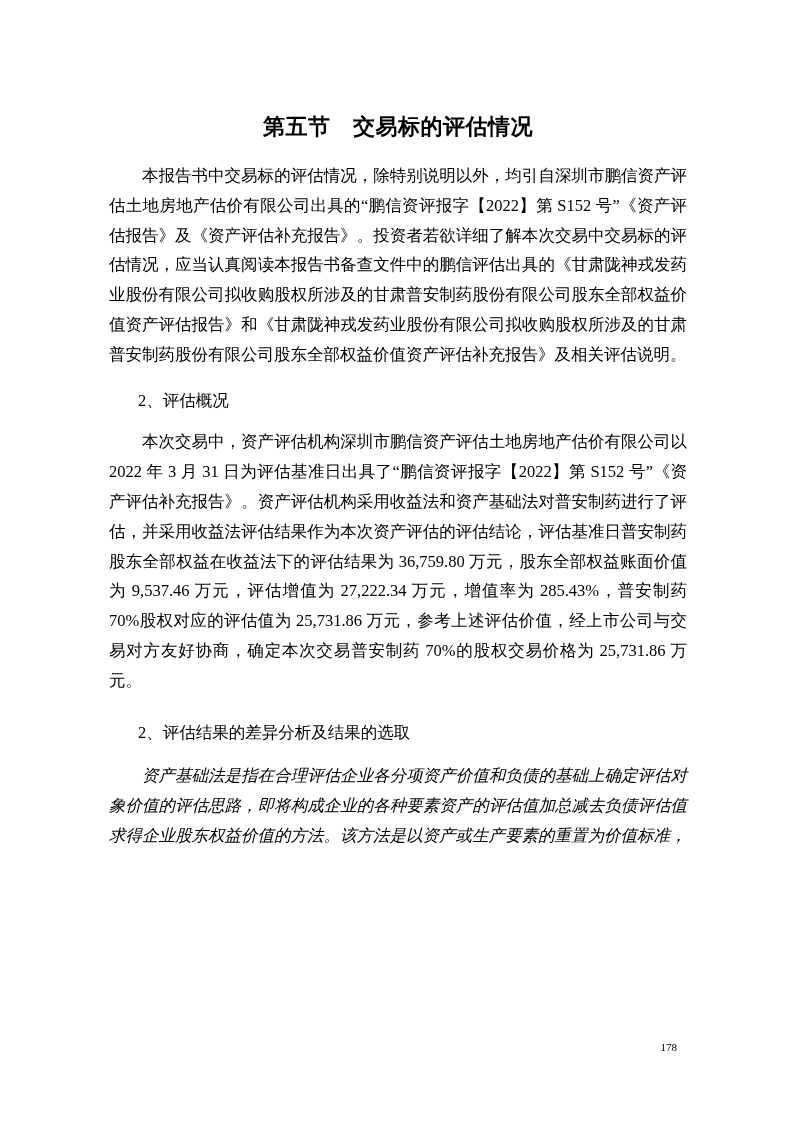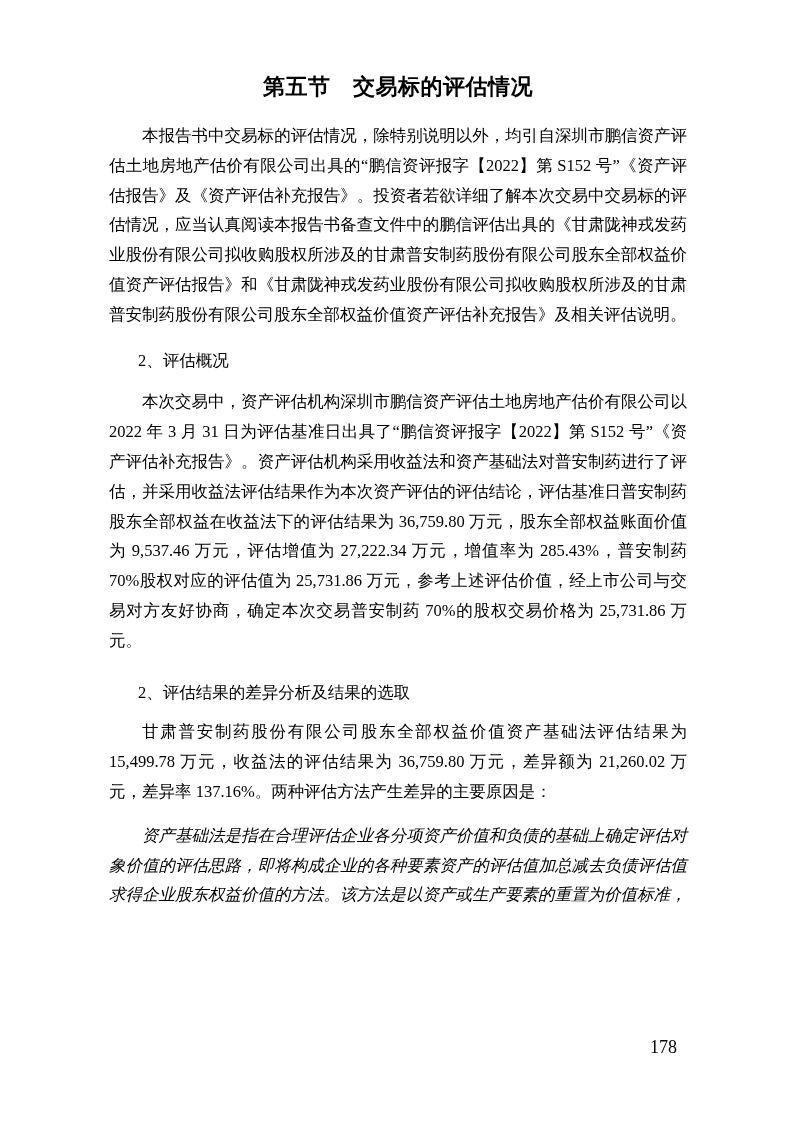--- a/index.html
+++ b/index.html
@@ -16,21 +16,21 @@
 
   .content {
     position: absolute;
     left: 105px;
     top: 0;
     width: 586px;
   }
 
   .doc-title {
     margin: 0;
-    padding-top: 70px;
+    padding-top: 110px;
     text-align: center;
     font-family: "Liberation Sans", "DejaVu Sans", sans-serif;
     font-weight: bold;
     font-size: 22px;
     line-height: 34px;
     letter-spacing: 0.5px;
   }
 
   .para {
     margin: 4px;
@@ -72,21 +72,21 @@
 
   .p-body1 { margin-top: 12px; }
   .h3-2    { margin-top: 22px; }
   .p-body2 { margin-top: 10px; }
   .p-body3 { margin-top: 14px; font-style: italic; }
 
   .page-number {
     position: absolute;
     top: 1038px;
     right: 116px;
-    font-size: 18px;
+    font-size: 11px;
     line-height: 18px;
   }
 </style>
 </head>
 <body>
 
 <div class="page">
   <div class="content">
 
     <h1 class="doc-title">第五节　交易标的评估情况</h1>
@@ -94,20 +94,19 @@
     <p class="para p-intro">本报告书中交易标的评估情况，除特别说明以外，均引自深圳市鹏信资产评估土地房地产估价有限公司出具的“鹏信资评报字【2022】第 S152 号”《资产评估报告》及《资产评估补充报告》。投资者若欲详细了解本次交易中交易标的评估情况，应当认真阅读本报告书备查文件中的鹏信评估出具的《甘肃陇神戎发药业股份有限公司拟收购股权所涉及的甘肃普安制药股份有限公司股东全部权益价值资产评估报告》和《甘肃陇神戎发药业股份有限公司拟收购股权所涉及的甘肃普安制药股份有限公司股东全部权益价值资产评估补充报告》及相关评估说明。</p>
 
 
 
     <p class="h3">2、评估概况</p>
 
     <p class="para p-body1">本次交易中，资产评估机构深圳市鹏信资产评估土地房地产估价有限公司以 2022 年 3 月 31 日为评估基准日出具了“鹏信资评报字【2022】第 S152 号”《资产评估补充报告》。资产评估机构采用收益法和资产基础法对普安制药进行了评估，并采用收益法评估结果作为本次资产评估的评估结论，评估基准日普安制药股东全部权益在收益法下的评估结果为 36,759.80 万元，股东全部权益账面价值为 9,537.46 万元，评估增值为 27,222.34 万元，增值率为 285.43%，普安制药 70%股权对应的评估值为 25,731.86 万元，参考上述评估价值，经上市公司与交易对方友好协商，确定本次交易普安制药 70%的股权交易价格为 25,731.86 万元。</p>
 
     <p class="h3 h3-2">2、评估结果的差异分析及结果的选取</p>
 
-    <p class="para p-body2">甘肃普安制药股份有限公司股东全部权益价值资产基础法评估结果为 15,499.78 万元，收益法的评估结果为 36,759.80 万元，差异额为 21,260.02 万元，差异率 137.16%。两种评估方法产生差异的主要原因是：</p>
 
     <p class="para p-body3">资产基础法是指在合理评估企业各分项资产价值和负债的基础上确定评估对象价值的评估思路，即将构成企业的各种要素资产的评估值加总减去负债评估值求得企业股东权益价值的方法。该方法是以资产或生产要素的重置为价值标准，</p>
 
   </div>
 
   <div class="page-number">178</div>
 </div>
 
 </body></html>

